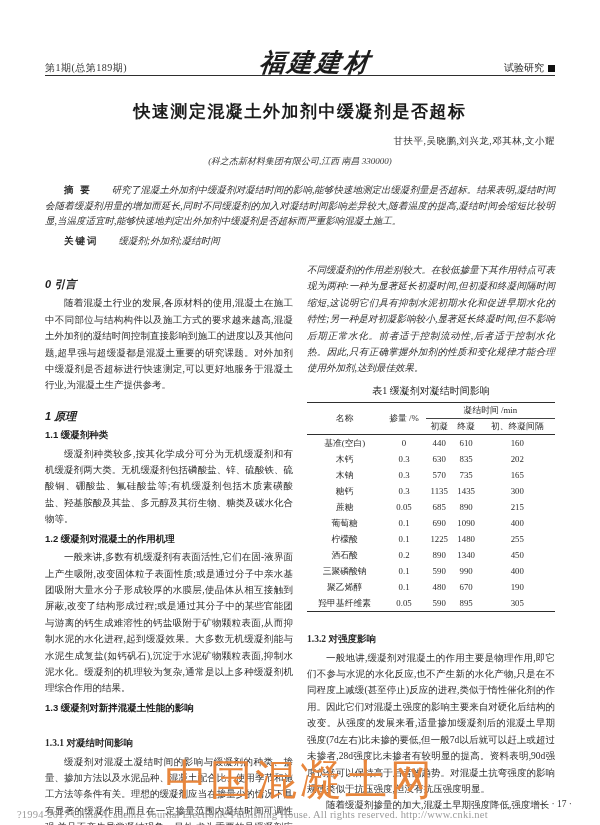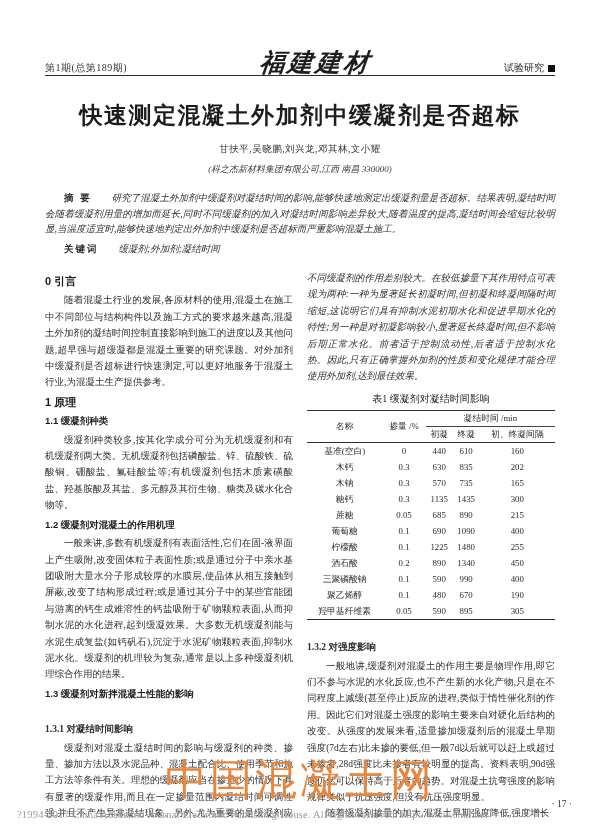--- a/index.html
+++ b/index.html
@@ -24,44 +24,44 @@
     letter-spacing:3px; color:#1d1d1d; transform:skewX(-6deg);
     font-family:"Liberation Serif",serif; line-height:1;
   }
   .jcolumn { font-size:10px; color:#222; display:flex; align-items:center; gap:2px; }
   .sq { display:inline-block; width:7px; height:7px; background:#111; margin-left:2px; }
 
   
   .title {
     margin-top:24px; text-align:center;
     font-family:"Liberation Sans","DejaVu Sans",sans-serif;
-    font-weight:bold; font-size:23px; letter-spacing:1.5px; color:#1c1c1c;
-  }
-  .authors { margin-top:12px; text-align:center; font-size:9.5px; color:#333; letter-spacing:.5px; }
+    font-weight:bold; font-size:17px; letter-spacing:1.5px; color:#1c1c1c;
+  }
+  .authors { margin-top:12px; text-align:right; font-size:9.5px; color:#333; letter-spacing:.5px; }
   .affil   { margin-top:7px; text-align:center; font-size:9px; color:#3a3a3a; font-style:italic; }
 
   
   .absblock { margin-top:14px; font-size:9.5px; line-height:15.5px; text-align:justify; }
   .absblock p { text-indent:2em; }
   .lbl {
     font-style:normal; font-weight:bold;
     font-family:"Liberation Sans","DejaVu Sans",sans-serif;
     letter-spacing:2px; margin-right:20px;
   }
   .kai { font-style:italic; color:#2f2f2f; }
   .kwline { margin-top:3px; }
 
   
   .cols { margin-top:13px; display:flex; gap:14px; }
   .col { width:248px; font-size:9.5px; line-height:16.4px; text-align:justify; color:#2c2c2c; }
   .col p { text-indent:2em; }
   .col p.noindent { text-indent:0;font-style:italic; }
   .h1 {
     font-family:"Liberation Sans","DejaVu Sans",sans-serif;
-    font-weight:bold; font-size:11px; margin:3px 0 3px; color:#1d1d1d;
+    font-weight:bold; font-size:11px; margin:14px 0 3px; color:#1d1d1d;font-style:italic;
   }
   .h2 {
     font-family:"Liberation Sans","DejaVu Sans",sans-serif;
     font-weight:bold; font-size:9.5px; margin:3px 0 2px; color:#1d1d1d;
   }
   .h3 { font-weight:bold; font-size:9.5px; margin:19px 0 2px; color:#2c2c2c; }
 
   
   .tcaption { text-align:center; font-size:10px; margin:6px 0 3px; color:#222; }
   table.tbl {

